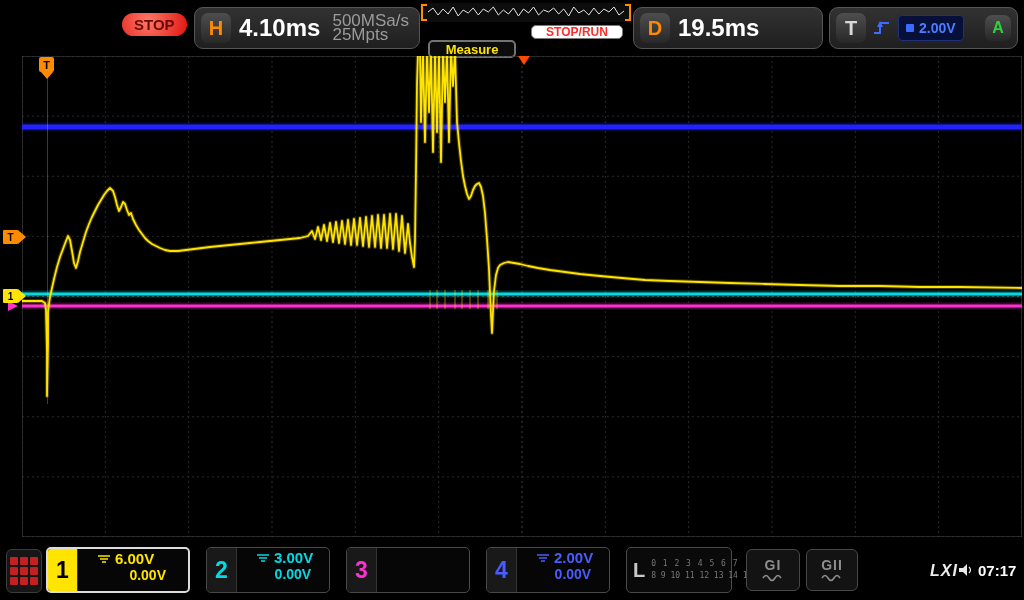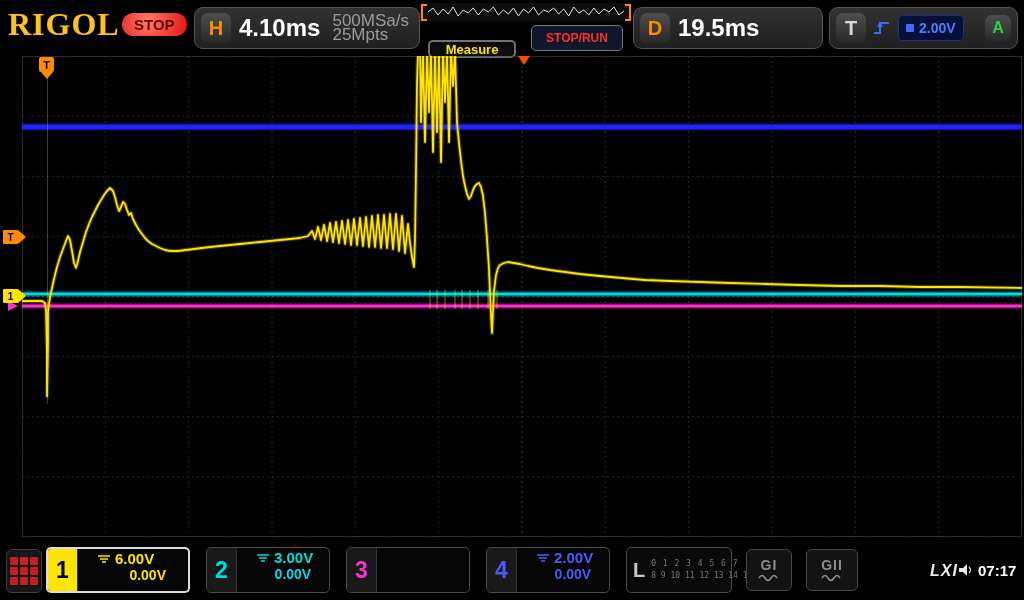--- a/index.html
+++ b/index.html
@@ -14,21 +14,21 @@
 .dgrp{left:633px;width:190px}
 .tgrp{left:829px;width:189px;gap:6px}
 .badge{width:30px;height:30px;border-radius:7px;background:linear-gradient(#4e4e4e,#282828);display:flex;align-items:center;justify-content:center;font-weight:bold;font-size:20px;flex:0 0 auto}
 .badge.orange{color:#ff8a00}
 .badge.gray{color:#d8d8d8}
 .badge.green{width:26px;height:26px;color:#2ed23a;font-size:16px;margin-left:auto}
 .big-val{color:#fff;font-size:24px;font-weight:bold}
 .rate{margin-left:auto;text-align:left;color:#9b9b9b;font-size:17px;line-height:14px;padding-right:4px}
 .btn{position:absolute;display:flex;align-items:center;justify-content:center;border-radius:5px;font-weight:bold;cursor:pointer}
 .measure{left:428px;top:40px;width:88px;height:18px;background:#0c0c0c;border:2px solid #737373;color:#ffe400;font-size:13px}
-.stoprun{left:531px;top:25px;width:92px;height:26px;background:#0f172a;border:1px solid #7a7a7a;color:#ff2d2d;font-size:12px}
+.stoprun{left:531px;top:25px;width:92px;height:14px;background:#ffffff;border:1px solid #7a7a7a;color:#ff2d2d;font-size:12px}
 .navy{display:flex;align-items:center;gap:5px;background:#061038;border:1px solid #20307a;border-radius:4px;height:26px;padding:0 7px;color:#4d7dff;font-weight:bold;font-size:14px}
 .bluesq{width:8px;height:8px;background:#3b6bff;border-radius:1px}
 .strip{left:420px;top:3px;width:212px;height:19px}
 
 .plot{left:22px;top:56px;z-index:3}
 .vline{top:58px;width:1px;height:346px;background:rgba(255,230,0,.28);z-index:4}
 .tpos{left:39px;top:57px;width:15px;height:15px;background:#ff8c00;border-radius:2px;color:#000;font-size:11px;font-weight:bold;display:flex;align-items:center;justify-content:center;z-index:6}
 .tpos::after{content:"";position:absolute;top:15px;left:50%;transform:translateX(-50%);border:6px solid transparent;border-top:7px solid #ff8c00;border-bottom:none}
 .delaymark{top:56px;width:0;height:0;border-left:6px solid transparent;border-right:6px solid transparent;border-top:9px solid #ff4a00;z-index:6}
 .lvl{left:3px;width:15px;height:14px;color:#000;font-size:10px;font-weight:bold;display:flex;align-items:center;justify-content:center;z-index:6;border-radius:1px}
@@ -47,31 +47,30 @@
 .chvals{flex:1;display:flex;flex-direction:column;justify-content:flex-start;padding:1px 20px}
 .row1{display:flex;align-items:center;gap:5px;font-size:15px;font-weight:bold}
 .row2{text-align:right;font-size:14px;font-weight:bold;padding-right:2px}
 .c1{color:#ffe400}.c2{color:#00dbe3}.c3{color:#ff2fd0}.c4{color:#4a5cff}
 .lblock{left:626px;top:547px;width:106px;height:46px;background:#0a0a0a;border:1px solid #4a4a4a;border-radius:5px;display:flex;align-items:center;gap:6px;padding:0 6px}
 .lletter{color:#c9c9c9;font-size:20px;font-weight:bold}
 .ldigits{color:#777;font-family:"DejaVu Sans Mono",monospace;font-size:8px;line-height:12px;letter-spacing:1px;white-space:nowrap}
 .ldigits .r2{letter-spacing:0}
 .gen{position:absolute;top:549px;height:42px;background:#131313;border:1px solid #474747;border-radius:6px;display:flex;flex-direction:column;align-items:center;justify-content:center;color:#8f8f8f}
 .gen .glabel{font-size:14px;font-weight:bold;letter-spacing:1px}
-.g1{left:746px;width:46px}.g2{left:806px;width:52px}
+.g1{left:746px;width:54px}.g2{left:806px;width:52px}
 .lxi{left:930px;top:562px;color:#ececec;font-weight:bold;font-style:italic;font-size:16px;letter-spacing:1px}
 .speaker{left:959px;top:564px}
 .clock{left:978px;top:562px;color:#fff;font-size:15px;font-weight:bold}
 </style>
 </head>
 <body>
 
 <div class="screen">
 
-  <div class="abs logo">RIGOL</div>
   <div class="abs stop-badge">STOP</div>
 
   <div class="abs group hgrp">
     <div class="badge orange">H</div>
     <div class="big-val">4.10ms</div>
     <div class="rate">
       <div>500MSa/s</div>
       <div>25Mpts</div>
     </div>
   </div>

